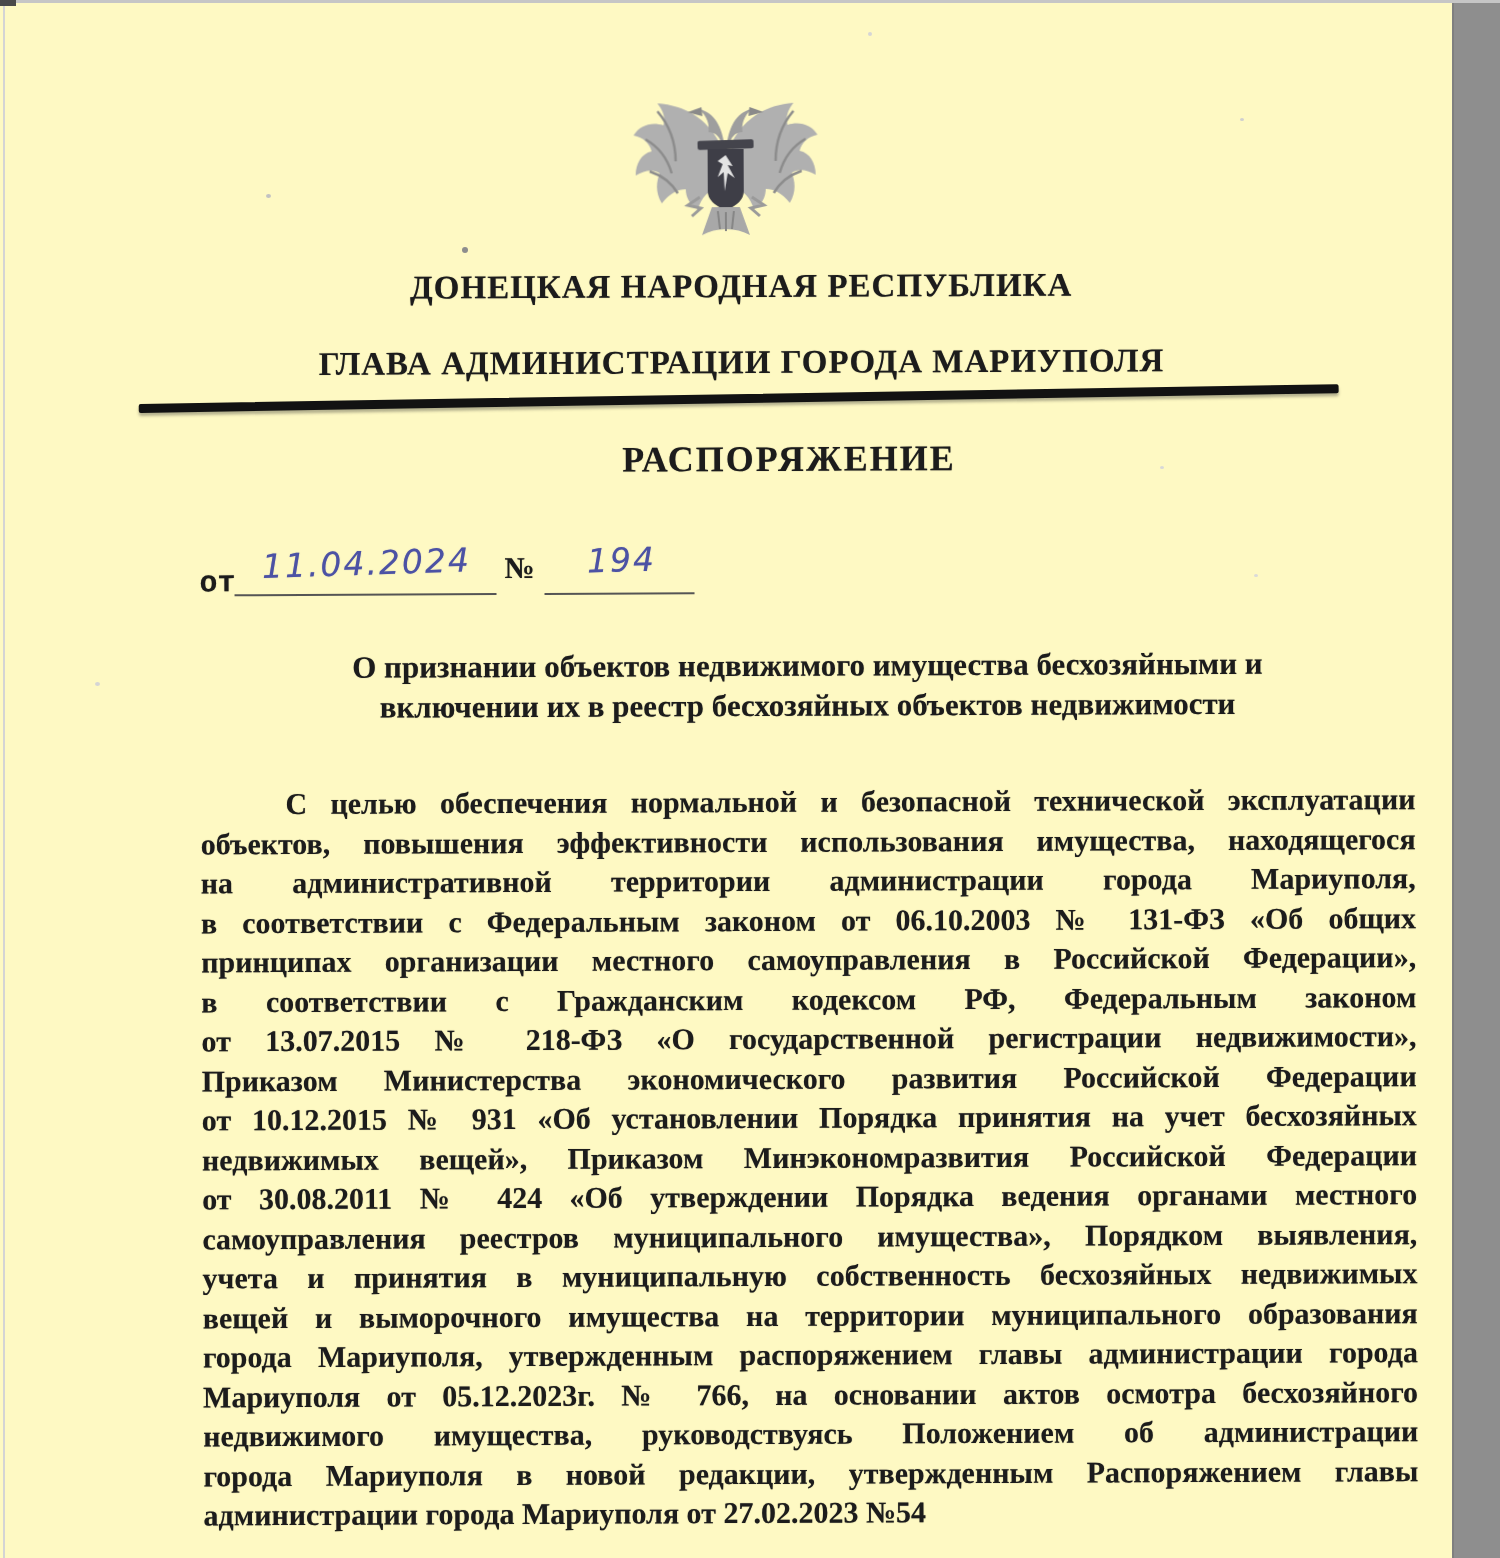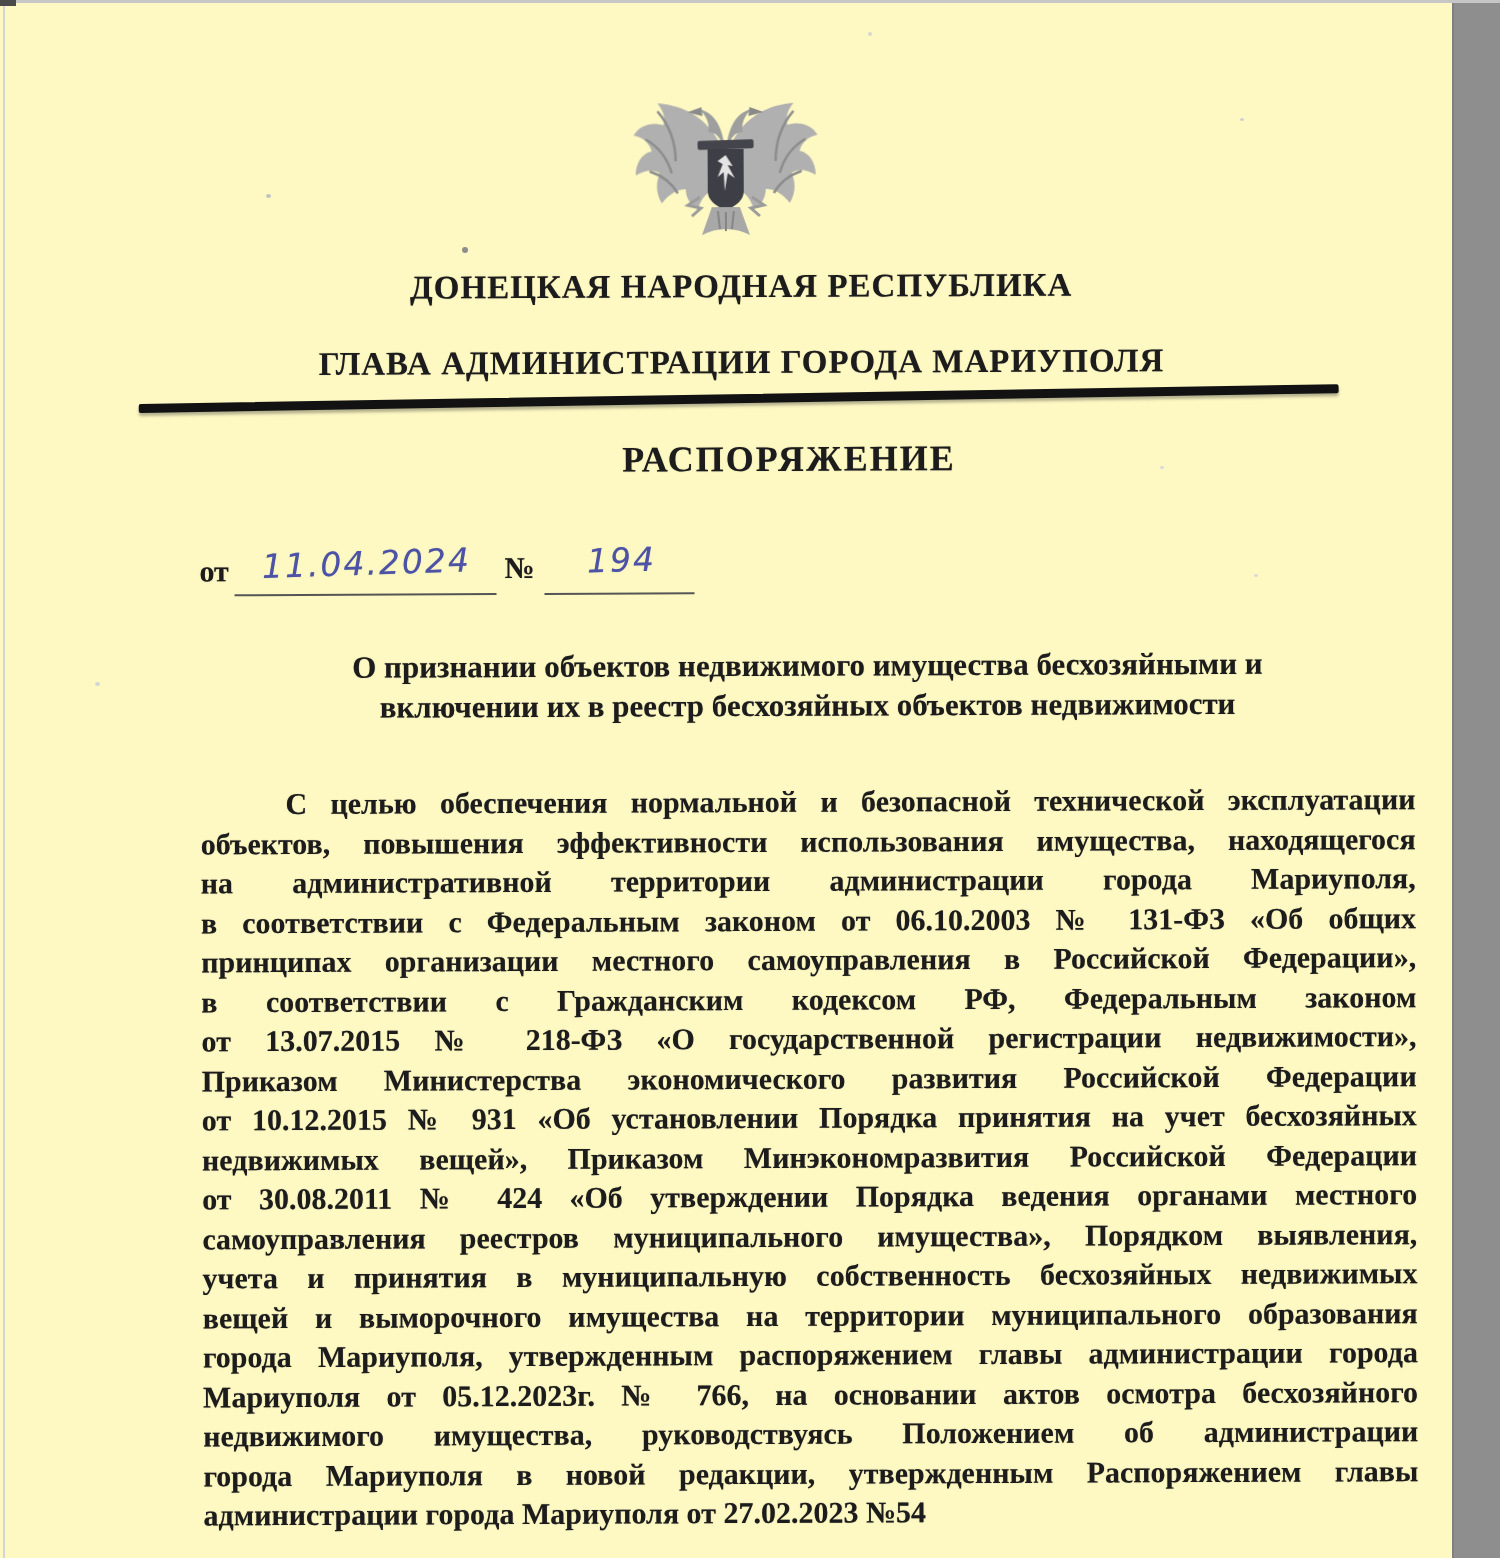--- a/index.html
+++ b/index.html
@@ -29,21 +29,21 @@
   .h-auth{position:absolute;left:20px;top:344px;width:1446px;text-align:center;
          font-size:33px;font-weight:bold;letter-spacing:1px;}
 
   .rule{position:absolute;left:140px;top:394px;width:1200px;height:9px;background:#121212;
         transform:rotate(-0.7deg);box-shadow:0 3px 3px rgba(40,40,40,0.35);border-radius:2px;}
 
   .doctype{position:absolute;left:200px;top:438px;width:1180px;text-align:center;
         font-size:36px;font-weight:bold;letter-spacing:2px;}
 
   .dateline{position:absolute;left:200px;top:548px;width:700px;height:60px;font-size:30px;font-weight:bold;}
-  .dl-from{position:absolute;left:0;top:4px;}
+  .dl-from{position:absolute;left:0;top:16px;font-family:Liberation Mono, monospace;}
   .dl-line1{position:absolute;left:35px;top:0;width:262px;height:44px;border-bottom:2px solid #555;}
   .dl-no{position:absolute;left:305px;top:2px;}
   .dl-line2{position:absolute;left:345px;top:0;width:150px;height:44px;border-bottom:2px solid #555;}
   .hand{font-family:"DejaVu Sans", sans-serif;font-style:italic;font-weight:normal;
         color:#4c52a4;letter-spacing:2px;text-shadow:0 0 1px rgba(76,82,164,0.5);}
   .dl-date{position:absolute;left:42px;top:-6px;width:250px;text-align:center;font-size:33px;transform:rotate(-1.6deg);}
   .dl-num{position:absolute;left:352px;top:-8px;width:140px;text-align:center;font-size:33px;transform:rotate(-1.2deg);}
 
   .subject{position:absolute;left:200px;top:646px;width:1215px;text-align:center;
         font-size:31px;font-weight:bold;line-height:40px;}

